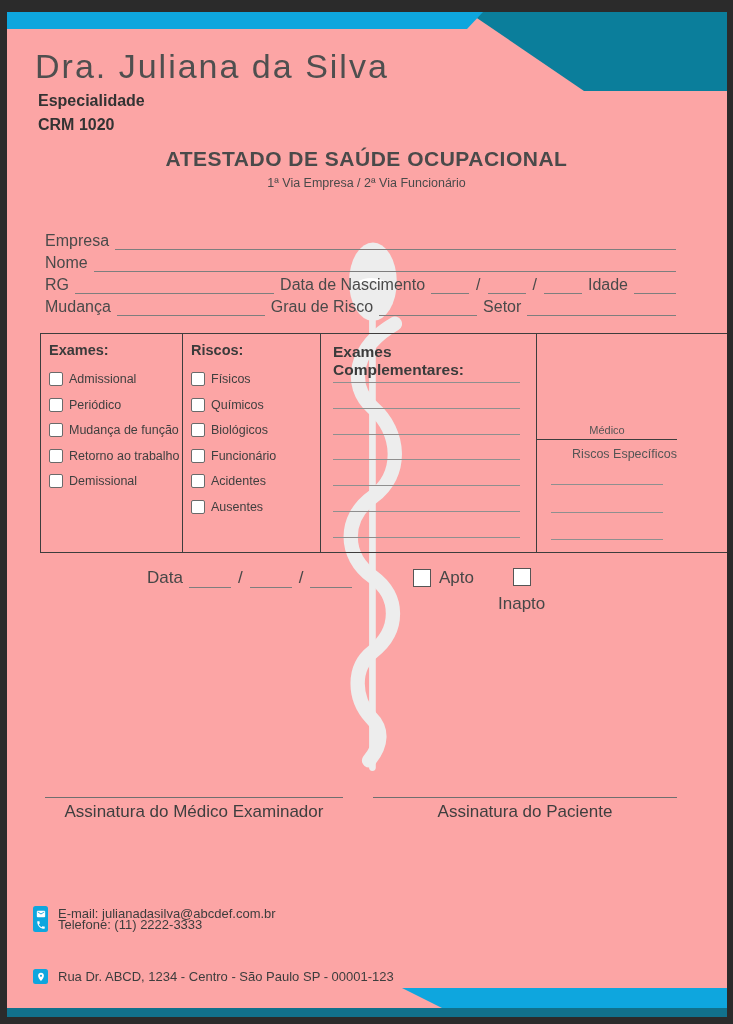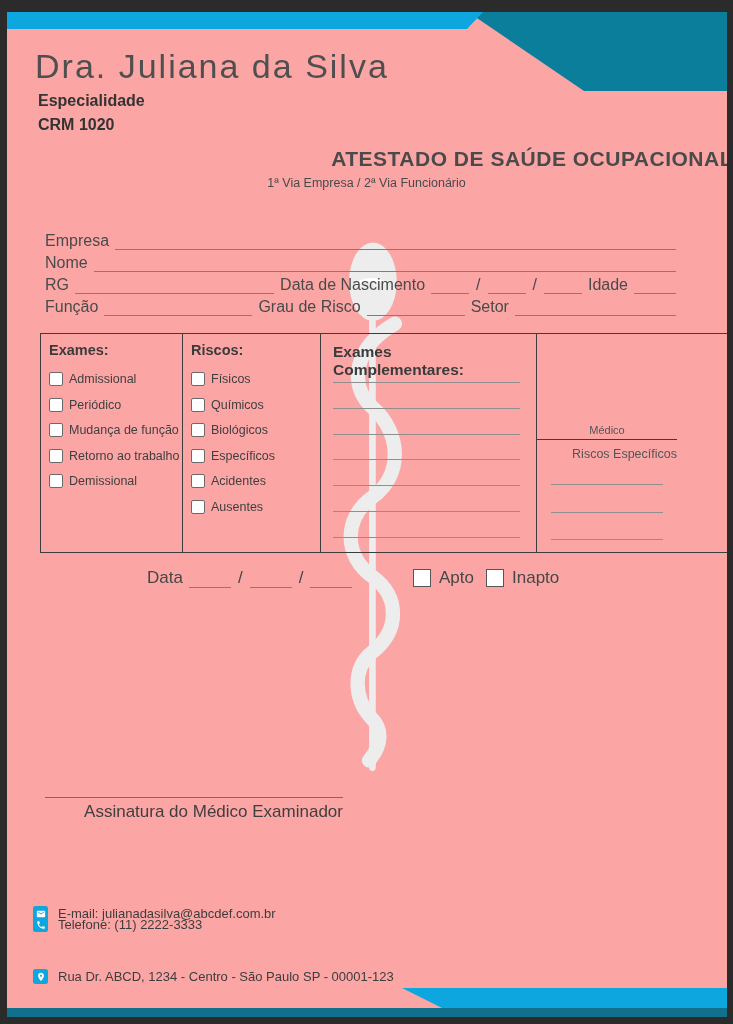--- a/index.html
+++ b/index.html
@@ -15,21 +15,21 @@
   .poly-top-teal{position:absolute;left:0;top:0;width:733px;height:92px;background:var(--tealTop);z-index:10;
     clip-path:polygon(468px 12px,733px 12px,733px 91px,584px 91px);}
   .poly-bottom-blue{position:absolute;left:402px;top:988px;width:331px;height:20px;background:var(--blue);z-index:10;
     clip-path:polygon(0 0,100% 0,100% 100%,40px 100%);}
   .band-bottom-teal{position:absolute;left:0;top:1008px;width:733px;height:12px;background:var(--tealBottom);z-index:10;}
 
   
   .doc-name{position:absolute;left:35px;top:47px;font-size:34px;font-weight:300;letter-spacing:2px;color:#4f4f4f;z-index:20;}
   .doc-spec{position:absolute;left:38px;top:92px;font-size:16px;font-weight:700;color:#333;z-index:20;}
   .doc-crm{position:absolute;left:38px;top:116px;font-size:16px;font-weight:700;color:#333;z-index:20;}
-  .form-title{position:absolute;left:0;top:147px;width:100%;text-align:right;font-size:21px;font-weight:600;letter-spacing:.5px;color:#4a4a4a;z-index:20;}
+  .form-title{position:absolute;left:0;top:147px;width:100%;text-align:center;font-size:21px;font-weight:600;letter-spacing:.5px;color:#4a4a4a;z-index:20;}
   .form-subtitle{position:absolute;left:0;top:176px;width:100%;text-align:center;font-size:12.5px;color:#4a4a4a;z-index:20;}
 
   
   .watermark{position:absolute;left:328px;top:232px;width:86px;height:560px;z-index:5;}
 
   
   .frow{position:absolute;left:45px;width:631px;display:flex;align-items:flex-end;font-size:16px;color:#4a4a4a;z-index:20;}
   .frow .lbl{white-space:nowrap;line-height:1.1;}
   .fill{display:inline-block;border-bottom:1.5px solid #7e7e7e;height:14px;margin:0 6px;}
   .fill.grow{flex:1;margin-right:0;}
@@ -57,21 +57,21 @@
   .riscos-esp-lbl{padding-top:7px;text-align:right;font-size:12.5px;color:#555;}
   .lines-col4{position:absolute;left:14px;right:14px;top:44px;bottom:12px;display:flex;flex-direction:column;justify-content:space-between;}
 
   
   .data-row{position:absolute;left:147px;top:568px;display:flex;align-items:flex-end;font-size:17px;z-index:20;}
   .data-row .fill{width:42px;height:15px;}
   .apt-group{position:absolute;top:568px;display:flex;align-items:center;gap:8px;font-size:17px;z-index:20;}
   .apt-box{width:16px;height:16px;border:1.7px solid #555;background:#fff;}
 
   
-  .sig{position:absolute;top:797px;z-index:20;text-align:right;}
+  .sig{position:absolute;top:797px;z-index:20;text-align:center;}
   .sig .sig-line{border-top:1.5px solid #6f6f6f;}
   .sig .sig-label{margin-top:4px;font-size:17px;color:#3f3f3f;}
   .sig.left{left:45px;width:298px;}
   .sig.right{left:373px;width:304px;}
 
   
   .contact{position:absolute;left:33px;display:flex;align-items:center;gap:10px;font-size:13px;color:#3d3d3d;z-index:20;}
   .cicon{width:15px;height:15px;border-radius:2.5px;background:var(--blue);display:flex;align-items:center;justify-content:center;flex:0 0 auto;}
   .cicon svg{width:10px;height:10px;display:block;}
 </style>
@@ -116,21 +116,21 @@
     <span class="lbl">Data de Nascimento</span>
     <span class="fill" style="width:38px;"></span>
       <span class="slash">/</span>
       <span class="fill" style="width:38px;"></span>
       <span class="slash">/</span>
       <span class="fill" style="width:38px;"></span>
     <span class="lbl">Idade</span>
     <span class="fill" style="width:42px;margin-right:0;"></span>
   </div>
   <div class="frow" style="top:298px;">
-    <span class="lbl">Função</span>
+    <span class="lbl">Mudança</span>
     <span class="fill" style="width:148px;"></span>
     <span class="lbl">Grau de Risco</span>
     <span class="fill" style="width:98px;"></span>
     <span class="lbl">Setor</span>
     <span class="fill grow"></span>
   </div>
 
   <div class="tbl">
     <div class="col col1">
       <div class="cell-head">Exames:</div>
@@ -167,21 +167,21 @@
           <div class="check-row">
             <span class="checkbox"></span>
             <span class="check-label">Químicos</span>
           </div>
           <div class="check-row">
             <span class="checkbox"></span>
             <span class="check-label">Biológicos</span>
           </div>
           <div class="check-row">
             <span class="checkbox"></span>
-            <span class="check-label">Específicos</span>
+            <span class="check-label">Funcionário</span>
           </div>
           <div class="check-row">
             <span class="checkbox"></span>
             <span class="check-label">Acidentes</span>
           </div>
           <div class="check-row">
             <span class="checkbox"></span>
             <span class="check-label">Ausentes</span>
           </div>
         </div>
@@ -218,28 +218,32 @@
     <span class="fill"></span>
       <span class="slash">/</span>
       <span class="fill"></span>
       <span class="slash">/</span>
       <span class="fill"></span>
   </div>
   <div class="apt-group" style="left:413px;">
     <span class="apt-box"></span>
     <span>Apto</span>
   </div>
-  <div class="apt-group" style="left:486px;">
+  <div class="apt-group" style="left:498px;flex-direction:column;">
     <span class="apt-box"></span>
     <span>Inapto</span>
   </div>
 
   <div class="sig left">
     <div class="sig-line"></div>
     <div class="sig-label">Assinatura do Médico Examinador</div>
+  </div>
+  <div class="sig right">
+    <div class="sig-line"></div>
+    <div class="sig-label">Assinatura do Paciente</div>
   </div>
 
   <div class="contact" style="top:917px;">
     <span class="cicon">
       <svg viewBox="0 0 24 24">
           <path d="M6.6 10.8c1.4 2.8 3.8 5.1 6.6 6.6l2.2-2.2c.3-.3.7-.4 1-.2 1.1.4 2.3.6 3.6.6.6 0 1 .4 1 1V20c0 .6-.4 1-1 1C10.6 21 3 13.4 3 4c0-.6.4-1 1-1h3.5c.6 0 1 .4 1 1 0 1.2.2 2.4.6 3.6.1.3 0 .7-.2 1l-2.3 2.2z" fill="#fff"></path>
         </svg>
     </span>
     <span>Telefone: (11) 2222-3333</span>
   </div>

